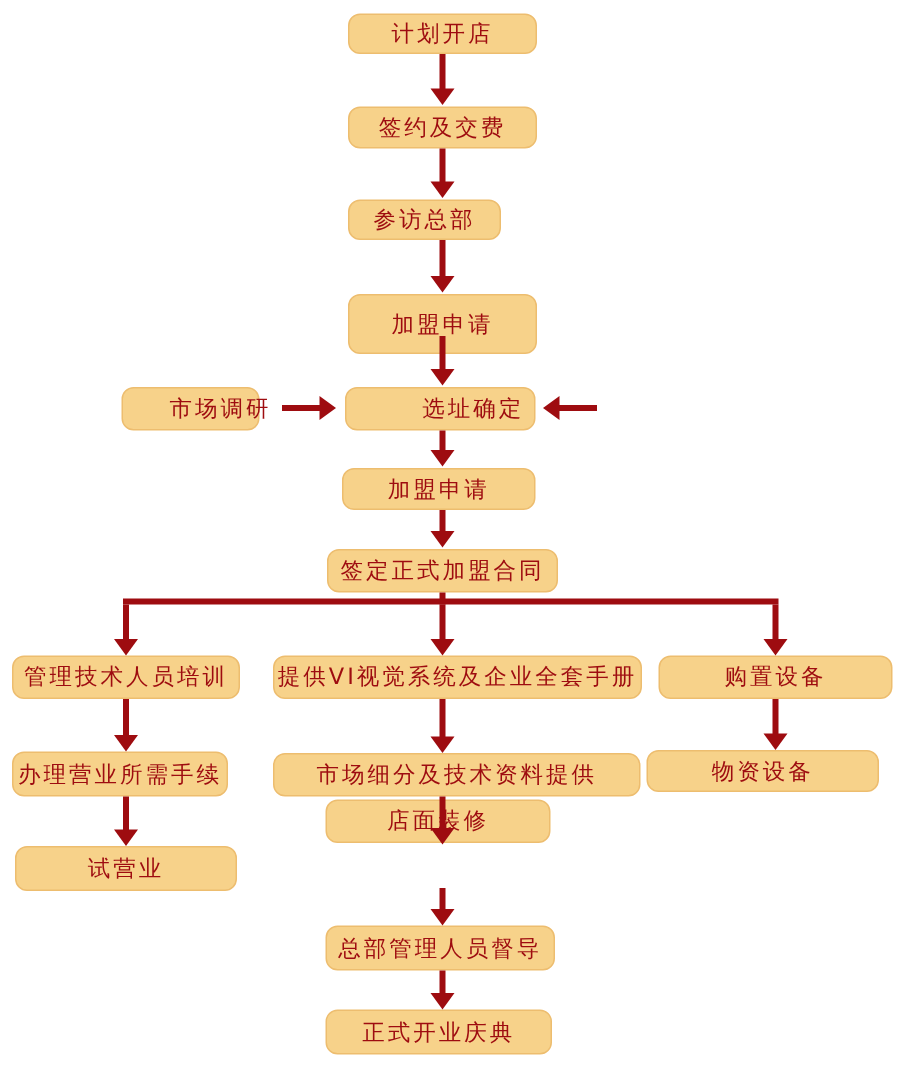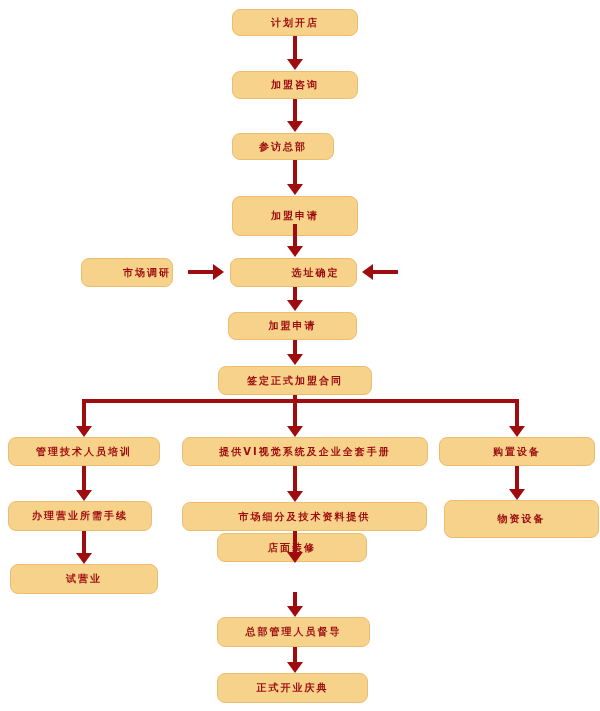--- a/index.html
+++ b/index.html
@@ -14,22 +14,22 @@
     background: var(--background, #FFFFFF);
     overflow: hidden;
   }
   .box {
     position: absolute;
     box-sizing: border-box;
     background: var(--box-fill, #F7D28A);
     border: 1px solid var(--box-border, #EDBD6F);
     border-radius: 8px;
     color: var(--text, #9E0C10);
-    font-weight: bold;
-    font-size: 10px;
+    font-weight: normal;
+    font-size: 15px;
     letter-spacing: 2px;
     white-space: nowrap;
     display: flex;
     align-items: center;
     justify-content: center;
   }
   
   .varrow { position: absolute; width: 16px; }
   .varrow::before {
     content: ""; position: absolute; left: 6px; top: 0; bottom: 9px; width: 4px;
@@ -62,37 +62,37 @@
   }
   
   .rect { position: absolute; background: var(--arrow, #9E0C10); }
 </style>
 </head>
 <body>
 
 <div id="canvas">
 
   <div class="box" style="left:232px; top:9px;  width:126px; height:27px;">计划开店</div>
-  <div class="box" style="left:232px; top:71px; width:126px; height:28px;">加盟咨询</div>
+  <div class="box" style="left:232px; top:71px; width:126px; height:28px;">签约及交费</div>
   <div class="box" style="left:232px; top:133px;width:102px; height:27px;">参访总部</div>
   <div class="box" style="left:232px; top:196px;width:126px; height:40px;">加盟申请</div>
 
   <div class="box" style="left:81px;  top:258px;width:92px;  height:29px;padding-left:40px;">市场调研</div>
   <div class="box" style="left:230px; top:258px;width:127px; height:29px;padding-left:44px;">选址确定</div>
 
   <div class="box" style="left:228px; top:312px;width:129px; height:28px;">加盟申请</div>
   <div class="box" style="left:218px; top:366px;width:154px; height:29px;">签定正式加盟合同</div>
 
   <div class="box" style="left:8px;   top:437px;width:152px; height:29px;">管理技术人员培训</div>
   <div class="box" style="left:182px; top:437px;width:246px; height:29px;">提供VI视觉系统及企业全套手册</div>
   <div class="box" style="left:439px; top:437px;width:156px; height:29px;">购置设备</div>
 
   <div class="box" style="left:8px;   top:501px;width:144px; height:30px;">办理营业所需手续</div>
   <div class="box" style="left:182px; top:502px;width:245px; height:29px;">市场细分及技术资料提供</div>
-  <div class="box" style="left:444px; top:500px;width:155px; height:38px;">物资设备</div>
+  <div class="box" style="left:431px; top:500px;width:155px; height:28px;">物资设备</div>
 
   <div class="box" style="left:10px;  top:564px;width:148px; height:30px;">试营业</div>
   <div class="box" style="left:217px; top:533px;width:150px; height:29px;">店面装修</div>
   <div class="box" style="left:217px; top:617px;width:153px; height:30px;">总部管理人员督导</div>
   <div class="box" style="left:217px; top:673px;width:151px; height:30px;">正式开业庆典</div>
 
   <div class="varrow" style="left:287px; top:36px;  height:34px;"></div>
   <div class="varrow" style="left:287px; top:99px;  height:33px;"></div>
   <div class="varrow" style="left:287px; top:160px; height:35px;"></div>
   <div class="varrow" style="left:287px; top:224px; height:33px;"></div>

